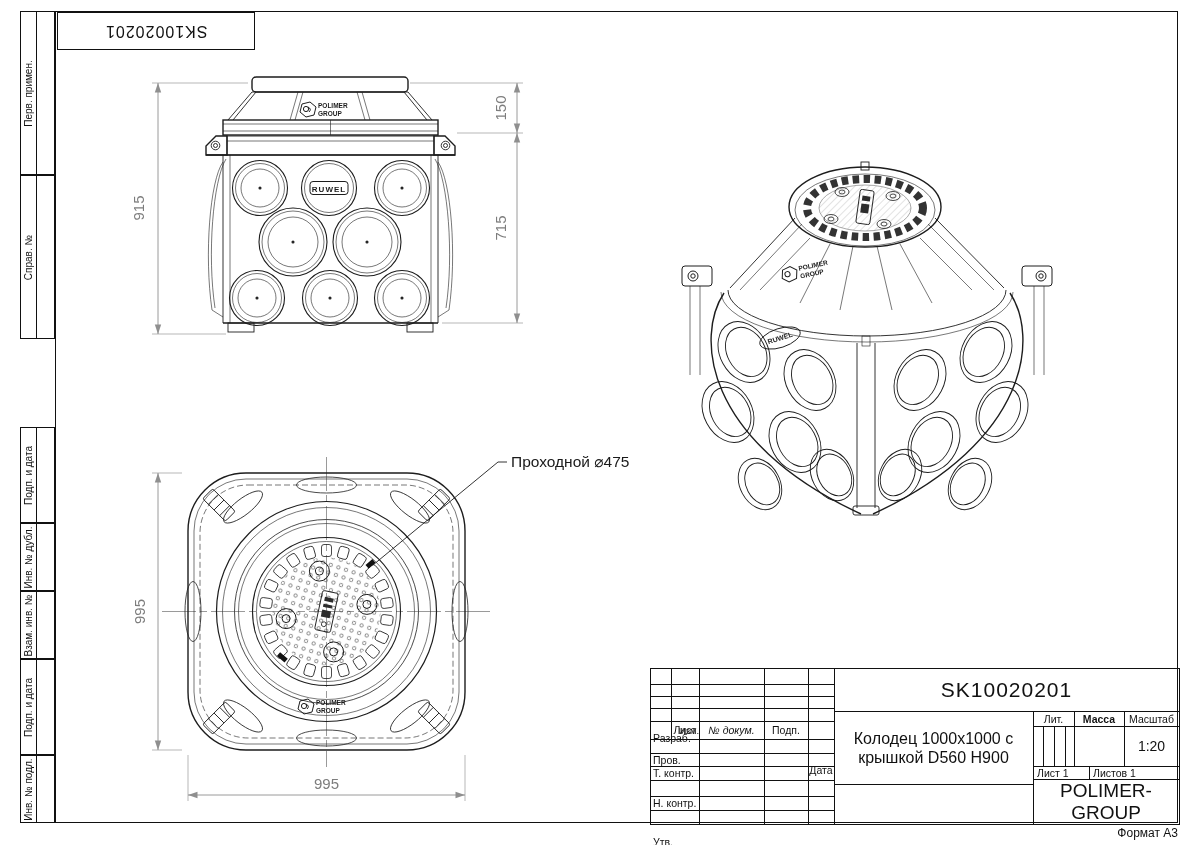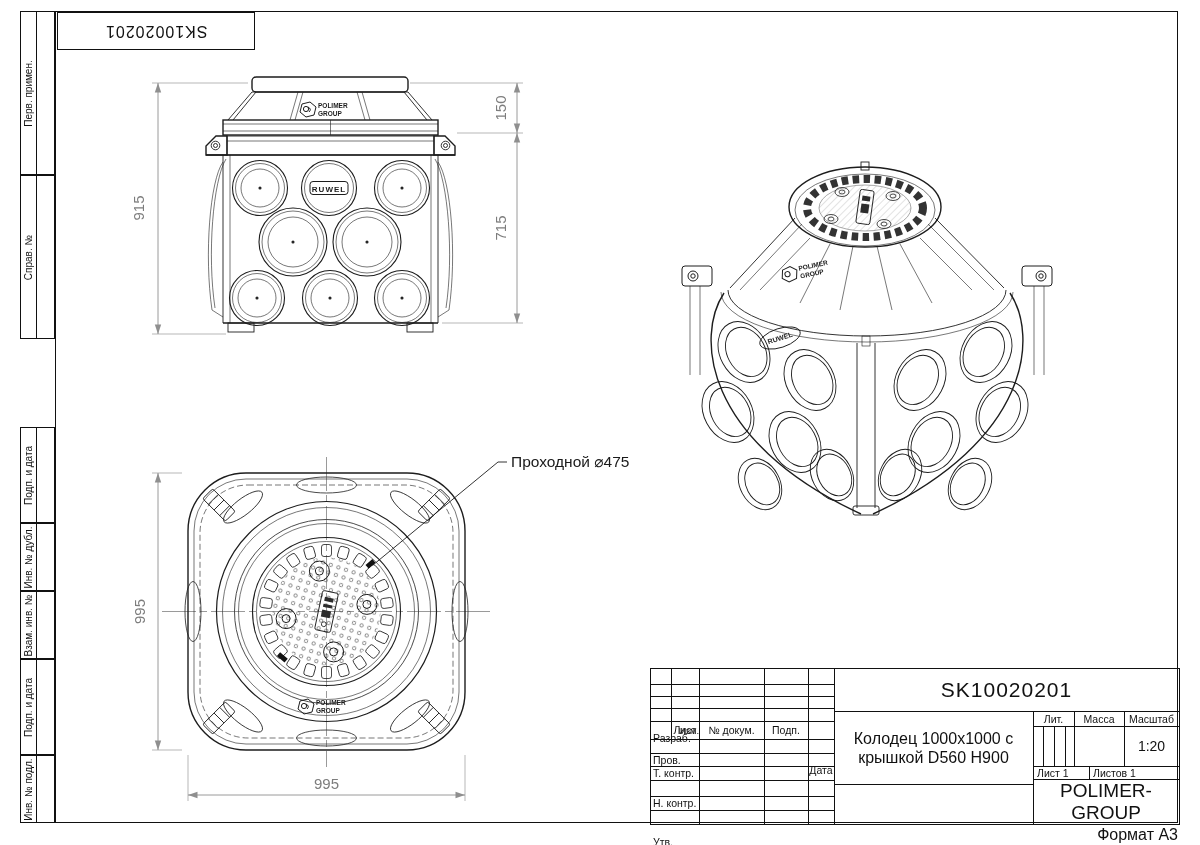--- a/index.html
+++ b/index.html
@@ -23,21 +23,21 @@
   .ink{stroke:#1d1d1d;fill:none;}
   .thin{stroke-width:0.6;}
   .med{stroke-width:0.9;}
   .thick{stroke-width:1.4;}
   
   .tb{position:absolute;left:650px;top:668px;width:528px;height:155px;border:1.5px solid #111;box-sizing:content-box;}
   .tb .h{position:absolute;height:1px;background:#111;}
   .tb .v{position:absolute;width:1px;background:#111;}
   .tb .cell{position:absolute;display:flex;align-items:center;font-size:10.5px;color:#111;}
   .ctr{justify-content:center;text-align:center;}
-  .fmt{position:absolute;left:1000px;top:826px;width:178px;text-align:right;font-size:16px;color:#111;}
+  .fmt{position:absolute;left:1000px;top:826px;width:178px;text-align:right;font-size:12px;color:#111;}
 </style>
 </head>
 <body>
 
 <div class="sheet">
 
   <div class="frame"></div>
 
   <div class="stamp">
     <span>SK10020201</span>
@@ -528,39 +528,39 @@
     <div class="v" style="left:382px;top:42px;height:113px;"></div>
     <div class="v" style="left:392px;top:57px;height:40px;"></div>
     <div class="v" style="left:403px;top:57px;height:40px;"></div>
     <div class="v" style="left:414px;top:57px;height:40px;"></div>
     <div class="v" style="left:423px;top:42px;height:55px;"></div>
     <div class="v" style="left:473px;top:42px;height:55px;"></div>
     <div class="v" style="left:438px;top:97px;height:13px;"></div>
 
     <div class="cell ctr" style="left:0;top:52px;width:20px;height:18px;font-size:9.5px;margin-left:28px;">Изм.</div>
     <div class="cell ctr" style="left:20px;top:52px;width:28px;height:18px;">Лист</div>
-    <div class="cell ctr" style="left:48px;top:52px;width:65px;height:18px;">№ докум.</div>
+    <div class="cell ctr" style="left:48px;top:52px;width:65px;height:18px;font-style:italic;">№ докум.</div>
     <div class="cell ctr" style="left:113px;top:52px;width:44px;height:18px;">Подп.</div>
     <div class="cell ctr" style="left:157px;top:52px;width:26px;height:18px;margin-top:40px;">Дата</div>
 
     <div class="cell" style="left:2px;top:62px;width:46px;height:14px;">Разраб.</div>
     <div class="cell" style="left:2px;top:84px;width:46px;height:13px;">Пров.</div>
     <div class="cell" style="left:2px;top:97px;width:46px;height:14px;">Т. контр.</div>
     <div class="cell" style="left:2px;top:127px;width:46px;height:14px;">Н. контр.</div>
     <div class="cell" style="left:2px;top:141px;width:46px;height:14px;margin-top:25px;">Утв.</div>
 
     <div class="cell ctr" style="left:183px;top:0;width:345px;height:42px;font-size:21px;letter-spacing:1px;">SK10020201</div>
 
     <div style="position:absolute;left:183px;top:42px;width:199px;height:73px;display:flex;flex-direction:column;align-items:center;justify-content:center;font-size:16px;line-height:19px;text-align:center;">
       <span>Колодец 1000x1000 с</span>
       <span>крышкой D560 H900</span>
     </div>
 
     <div class="cell ctr" style="left:382px;top:42px;width:41px;height:15px;">Лит.</div>
-    <div class="cell ctr" style="left:423px;top:42px;width:50px;height:15px;">Масса</div>
+    <div class="cell ctr" style="left:423px;top:42px;width:50px;height:15px;font-weight:bold;">Масса</div>
     <div class="cell ctr" style="left:473px;top:42px;width:55px;height:15px;">Масштаб</div>
     <div class="cell ctr" style="left:473px;top:57px;width:55px;height:40px;font-size:14px;">1:20</div>
     <div class="cell" style="left:386px;top:97px;width:50px;height:13px;">Лист 1</div>
     <div class="cell" style="left:442px;top:97px;width:84px;height:13px;">Листов 1</div>
     <div class="cell ctr" style="left:382px;top:110px;width:146px;height:45px;font-size:19px;">POLIMER-GROUP</div>
   </div>
 
   <div class="fmt">Формат А3</div>
 </div>
 

